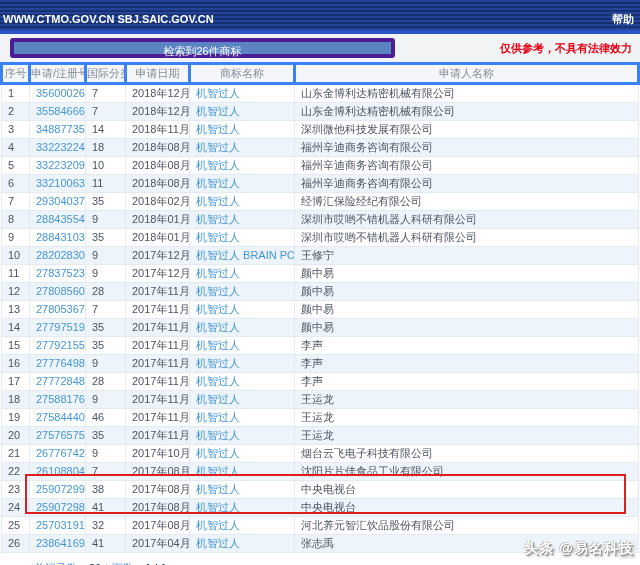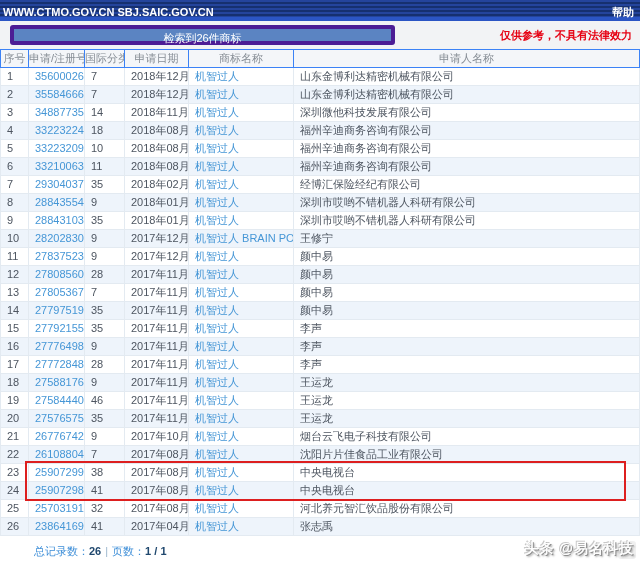--- a/index.html
+++ b/index.html
@@ -4,21 +4,21 @@
 <style>
   * { margin:0; padding:0; box-sizing:border-box; }
   html,body { background:#ffffff; }
   body { font-family:"Liberation Sans","DejaVu Sans",sans-serif; }
   .page {
     position:relative; width:640px; height:565px;
     background:#ffffff; overflow:hidden;
   }
   
   .top-bar {
-    height:17px; width:100%;
+    height:30px; width:100%;
     background:repeating-linear-gradient(180deg,#24449c 0px,#24449c 2px,#16306f 2px,#16306f 4px);
     display:flex; align-items:center; justify-content:space-between;
     color:#ffffff; font-size:11px; font-weight:bold;
     padding:8px 6px 0 3px; line-height:13px; white-space:nowrap;
   }
   .top-bar-right { display:flex; gap:6px;align-items:center; }
   .blue-strip { height:4px; width:100%; background:#2b55c4; }
   
   .toolbar { position:relative; height:28px; background:#f2f3f5; }
   .result-button {
@@ -35,21 +35,21 @@
   .table-wrap { position:relative; width:640px; }
   table { width:640px; border-collapse:collapse; table-layout:fixed; }
   col.c-seq  { width:28px; }
   col.c-reg  { width:56px; }
   col.c-cls  { width:40px; }
   col.c-date { width:64px; }
   col.c-name { width:105px; }
   thead th {
     height:18px; background:#f4f6f9; color:#868d95;
     font-size:11px; font-weight:normal; text-align:center;
-    border:1px solid #3b82f6; line-height:17px;
+    border:3px solid #3b82f6; line-height:17px;
     overflow:hidden; white-space:nowrap;
   }
   tbody td {
     height:18px; font-size:11px; color:#4d5560;
     border:1px solid #e3eaf1; padding:0 2px 0 6px;
     line-height:17px; overflow:hidden; white-space:nowrap;
   }
   tbody tr:nth-child(even) { background:#eef4fb; }
   tbody a { color:#4596d6; text-decoration:none; cursor:pointer; }
   

